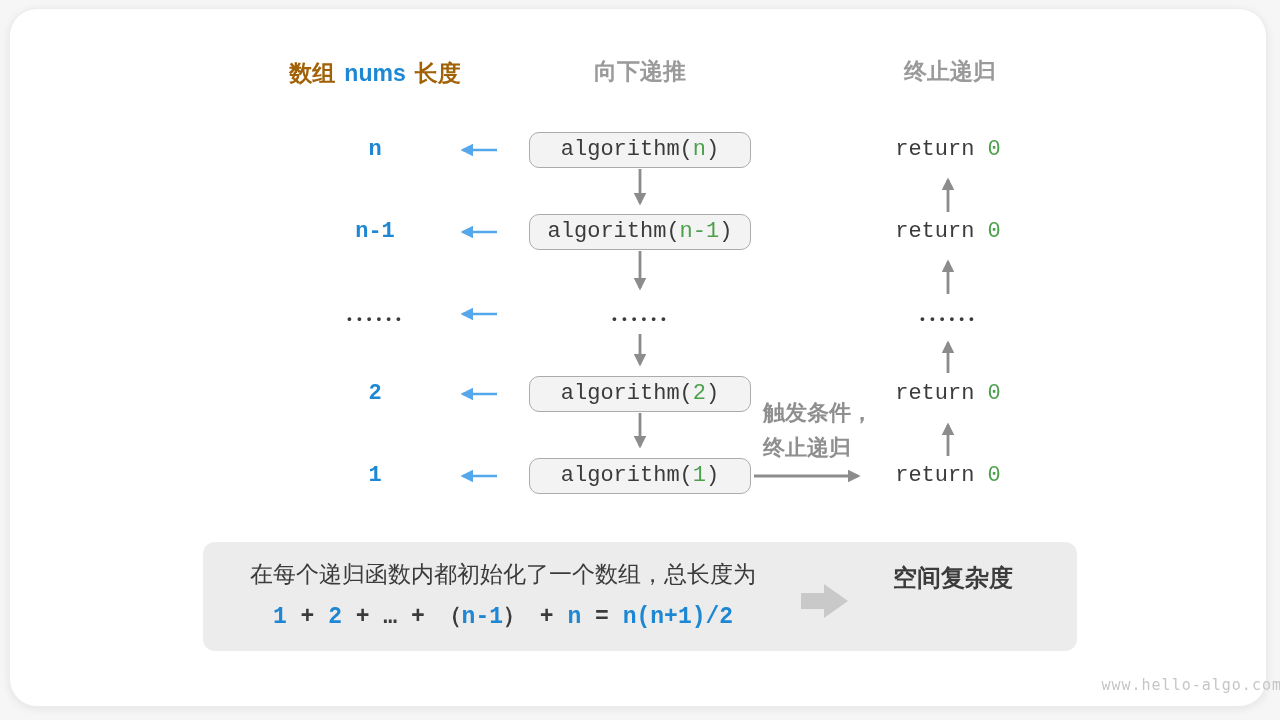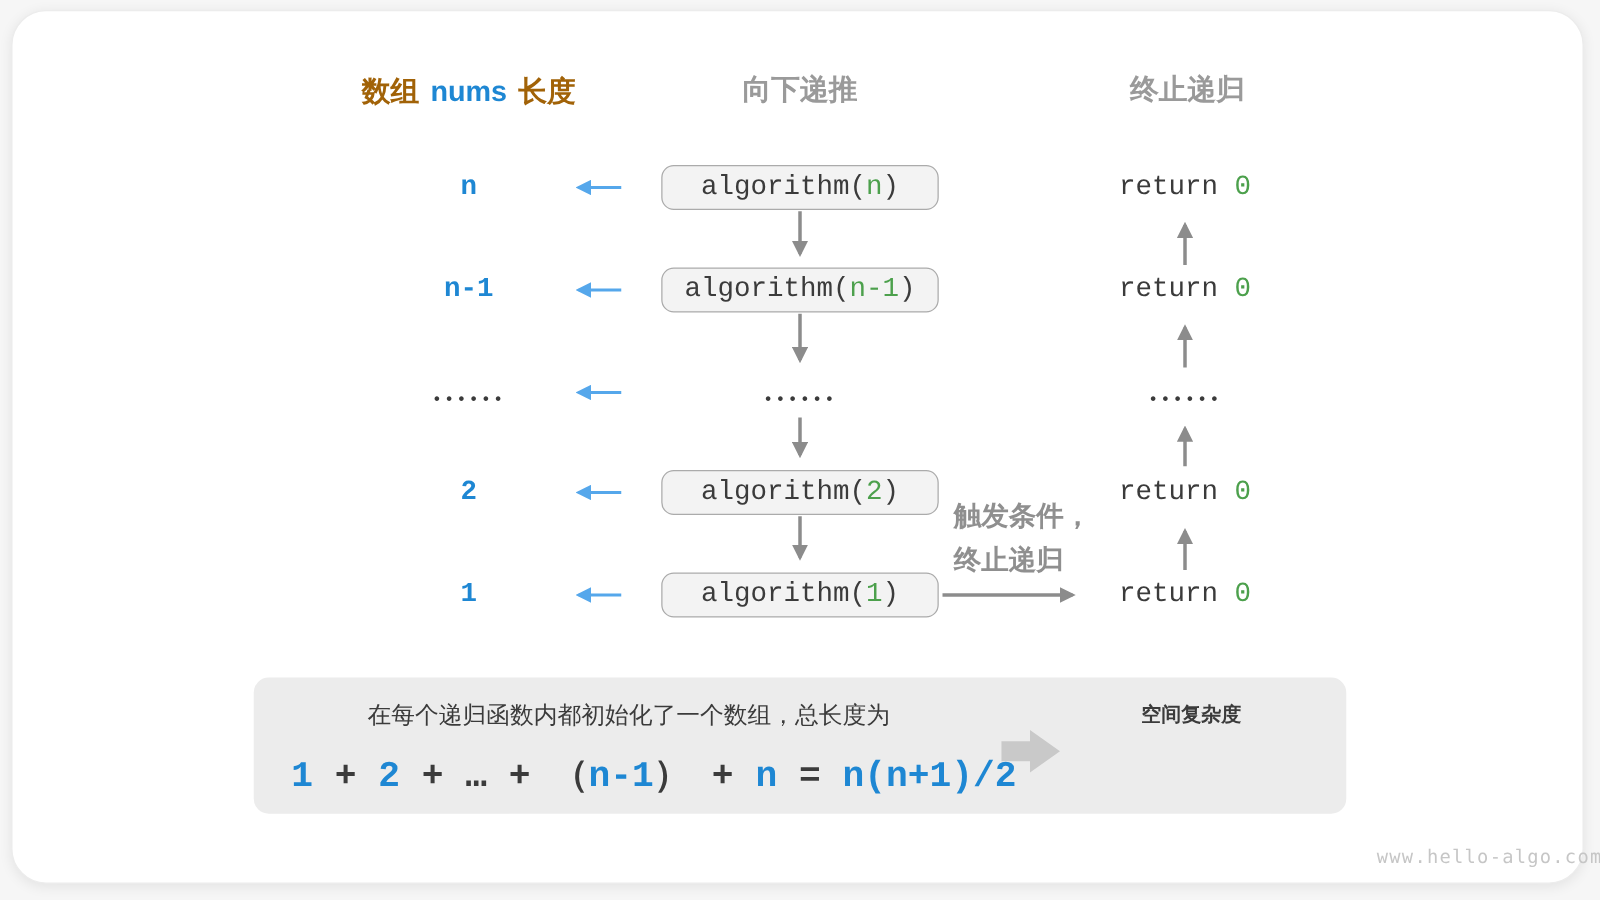--- a/index.html
+++ b/index.html
@@ -33,23 +33,23 @@
   .retcell  { left:878px; width:140px; height:30px; line-height:30px; font-size:22px; color:#3b3b3b; }
   .green    { color:var(--green); }
   .dots     { color:#3b3b3b; font-size:13px; font-weight:bold; letter-spacing:2px; }
   .dotsmid  { left:565px; width:150px; height:30px; line-height:30px; }
 
   
   .anno { left:763px; width:110px; font-size:22px; font-weight:bold; color:#8f8f8f; white-space:nowrap; }
 
   
   .sumbox { left:203px; top:542px; width:874px; height:109px; background:#ececec; border-radius:12px; }
-  .sum-line1 { left:30px; top:17px; width:540px; font-size:19px; color:#3b3b3b; }
-  .sum-formula { left:30px; top:58px; width:540px; font-size:29px; font-weight:bold; white-space:nowrap;text-align:center; }
-  .res-title { left:640px; top:20px; width:220px; font-size:16px; font-weight:bold; color:#3b3b3b; }
+  .sum-line1 { left:30px; top:17px; width:540px; font-size:23px; color:#3b3b3b; }
+  .sum-formula { left:30px; top:58px; width:540px; font-size:23px; font-weight:bold; white-space:nowrap;text-align:center; }
+  .res-title { left:640px; top:20px; width:220px; font-size:24px; font-weight:bold; color:#3b3b3b; }
   .res-value { left:640px; top:58px; width:220px; font-size:24px; font-weight:bold; color:var(--orange); }
   .res-value sup { font-size:0.68em; margin:0 2px 0 1px; }
 
   .watermark { left:1050px; top:676px; width:232px; text-align:right;
                font-size:15px; color:#c6c6c6; letter-spacing:1px; }
 
   svg.overlay { position:absolute; left:0; top:0; pointer-events:none; }
   .blue-arrow  { stroke:var(--arrow_blue); stroke-width:2.5; fill:none; }
   .gray-arrow  { stroke:var(--arrow_gray); stroke-width:2.8; fill:none; }
 </style>

